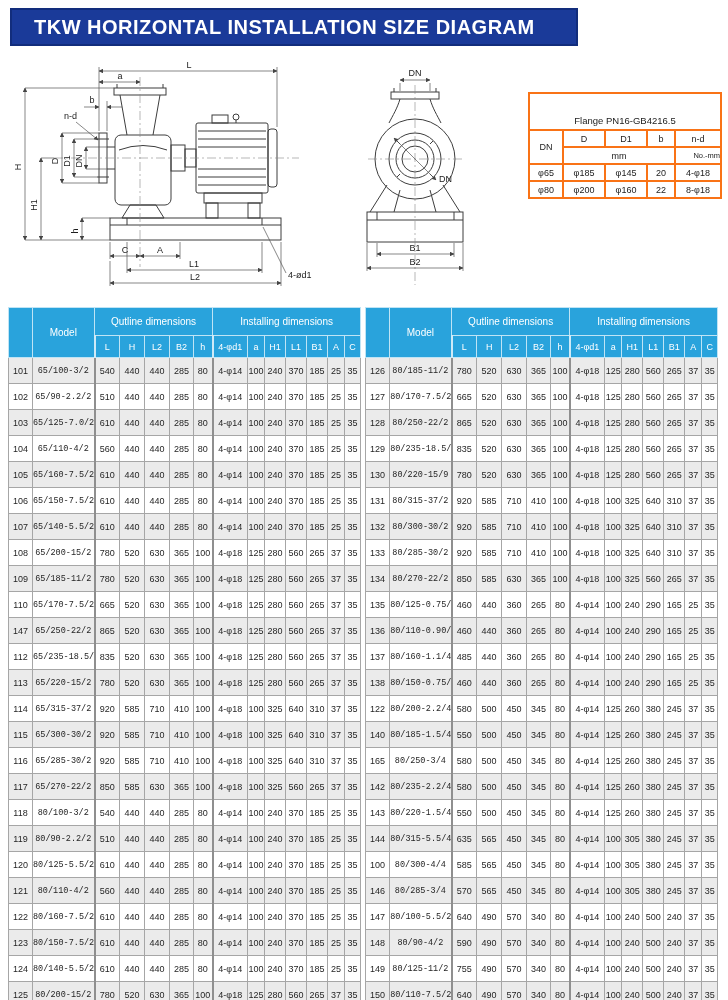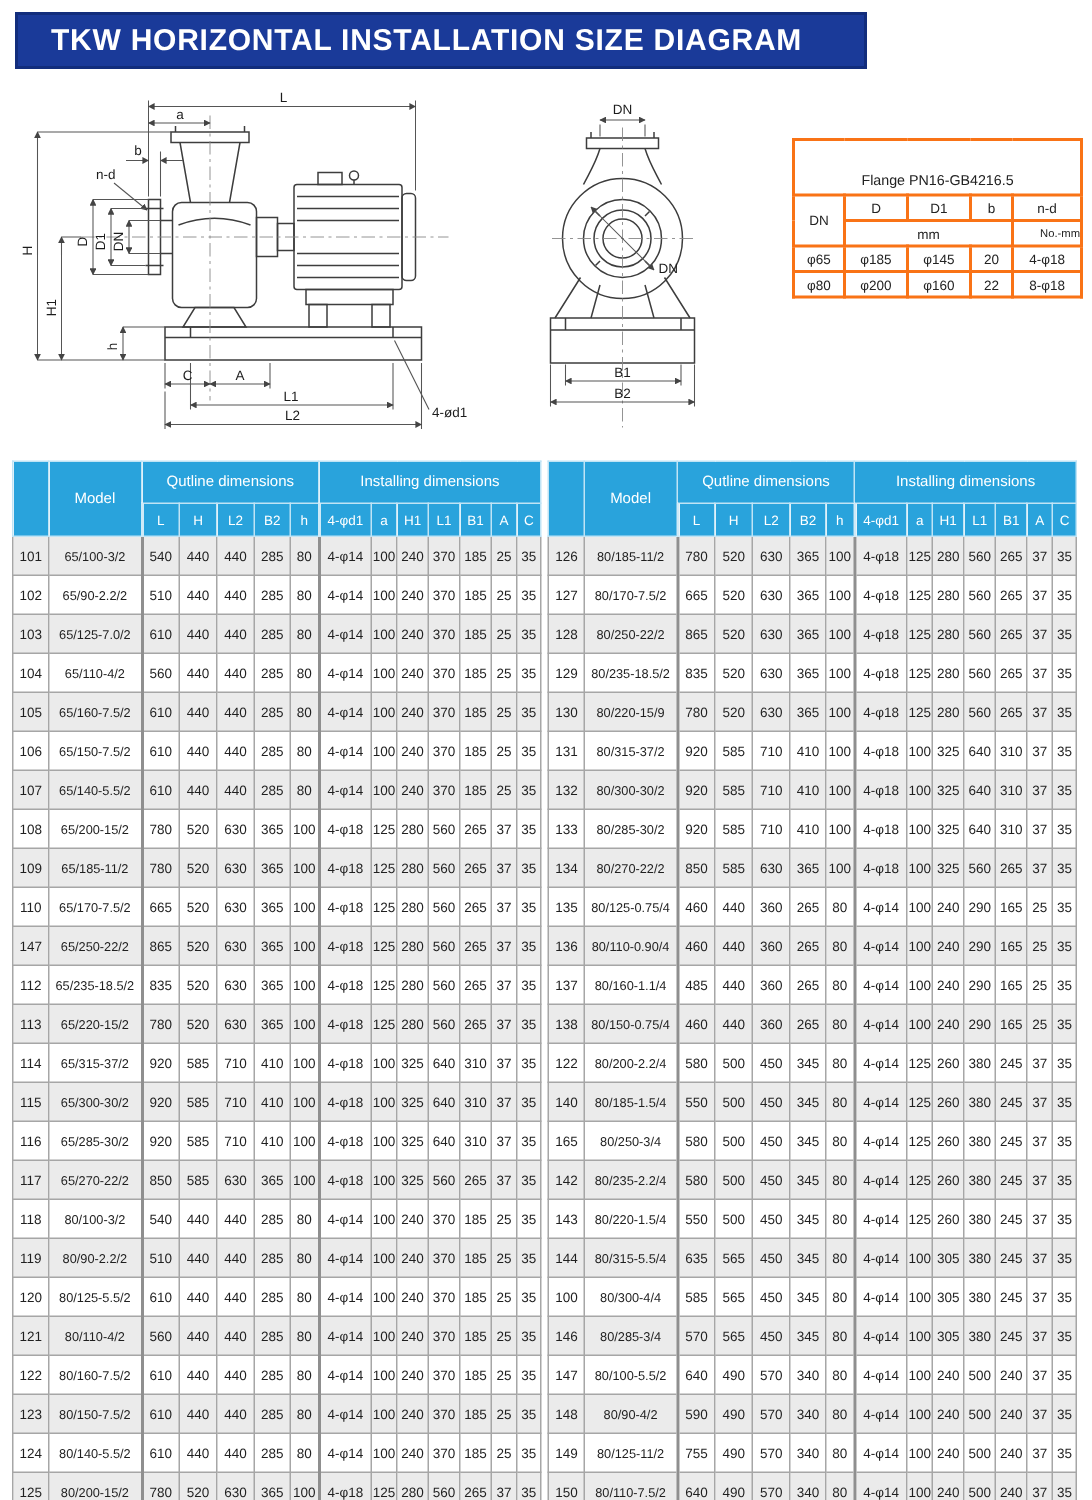--- a/index.html
+++ b/index.html
@@ -41,21 +41,21 @@
     background:var(--header-bg,#29a3dc); color:#fff; font-weight:normal;
     border:1px solid #bfe4f5; padding:0; overflow:hidden; white-space:nowrap;
   }
   table.dim-table thead tr:first-child th { height:27px; font-size:10px; }
   table.dim-table thead tr:last-child th { height:21px; font-size:9px; }
   table.dim-table td {
     border:1px solid #a6a6a6; text-align:center; padding:0; height:25px;
     overflow:hidden; white-space:nowrap; background:#fff;
   }
   table.dim-table tr.stripe td { background:var(--stripe,#ebebeb); }
-  table.dim-table td:nth-child(2) { font-size:8.5px; }
+  table.dim-table td:nth-child(2) { font-size:8.5px;font-family:Liberation Mono, monospace; }
   table.dim-table td:nth-child(3), table.dim-table td:nth-child(8) { border-left:2px solid #8f8f8f; }
   table.dim-table thead tr:last-child th:nth-child(1),
   table.dim-table thead tr:last-child th:nth-child(6) { border-left:2px solid #cfeaf7; }
 </style>
 </head>
 <body>
 
 <div class="page">
 
   <div class="banner">

